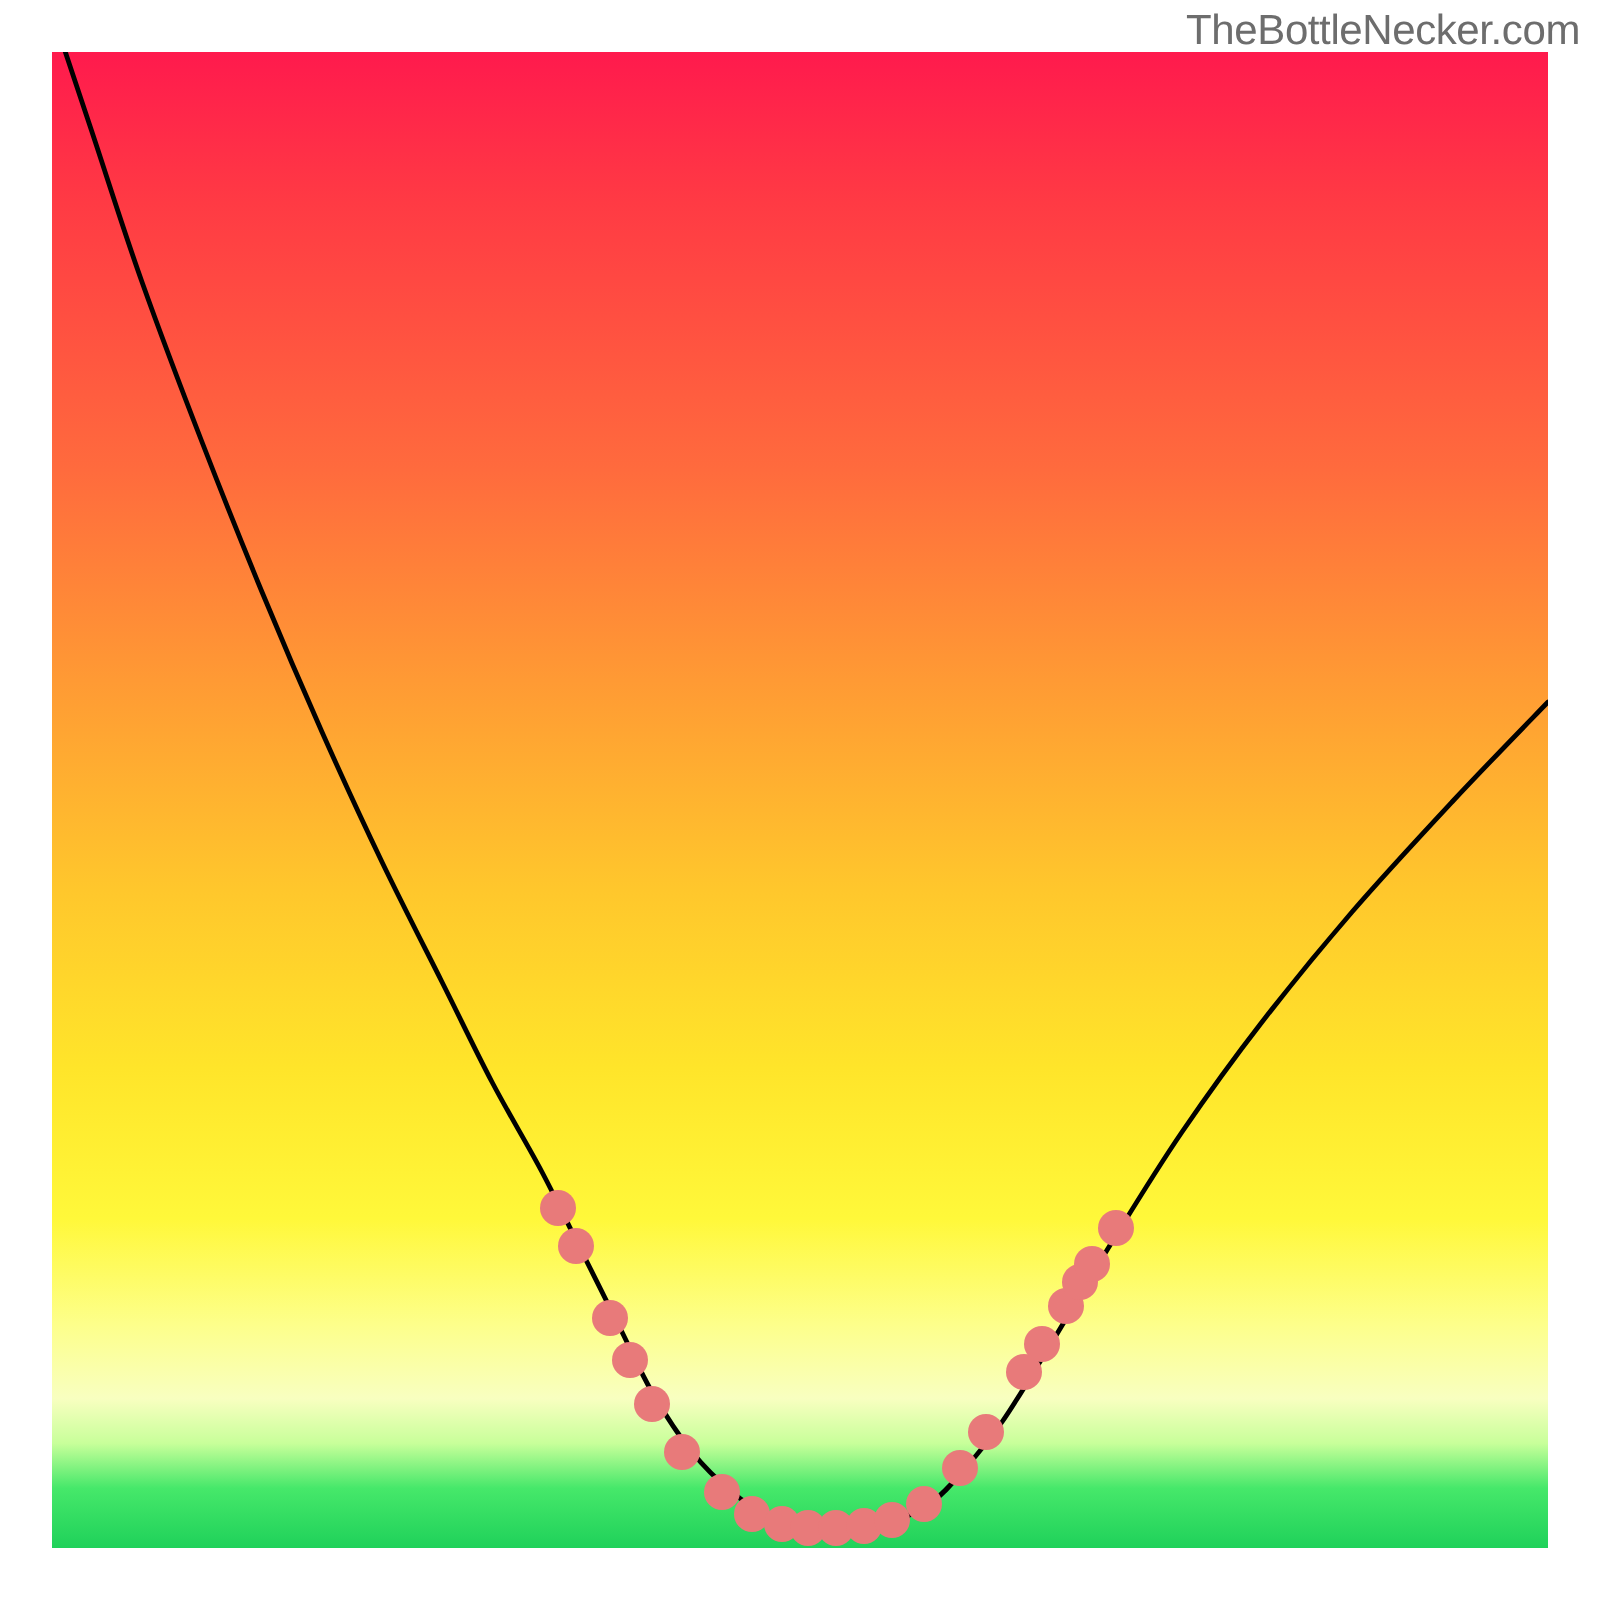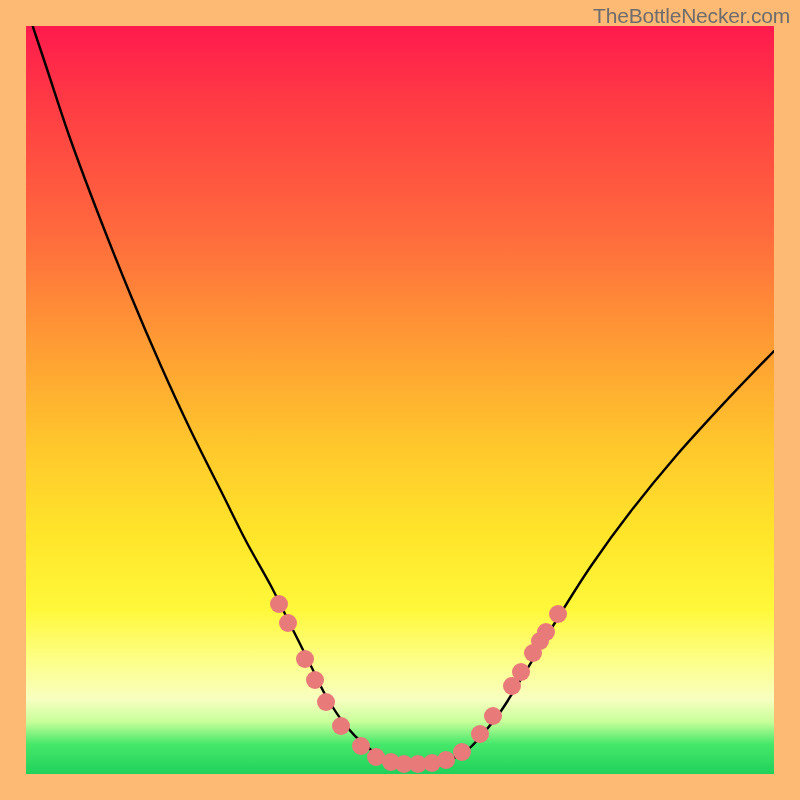--- a/index.html
+++ b/index.html
@@ -8,21 +8,21 @@
     width: 800px;
     height: 800px;
     overflow: hidden;
     font-family: Arial, Helvetica, sans-serif;
     background: #000;
   }
   .stage {
     position: relative;
     width: 800px;
     height: 800px;
-    background: #fdba74;
+    background: #ffffff;
   }
   .plot {
     position: absolute;
     
     left: 26px;
     top: 26px;
     width: 748px;
     height: 748px;
     overflow: hidden;
   }

